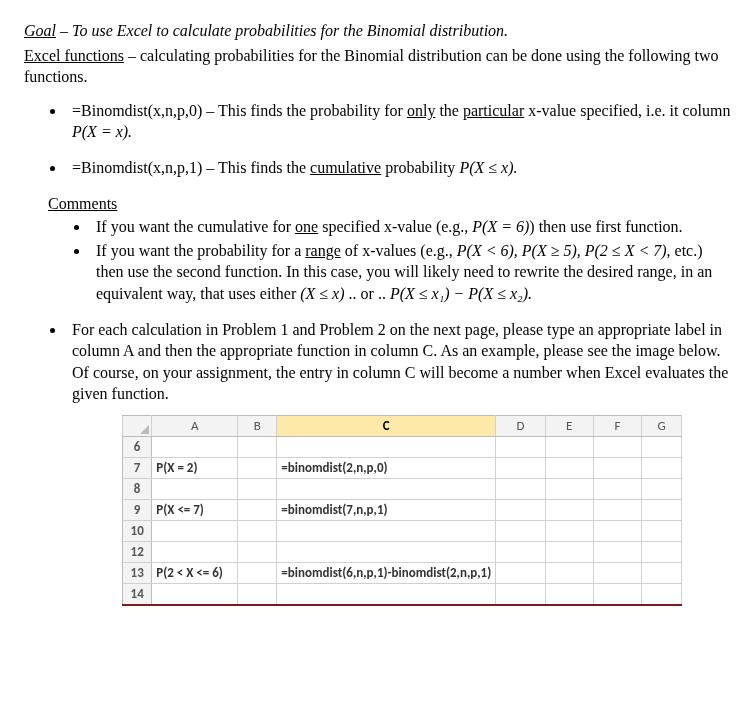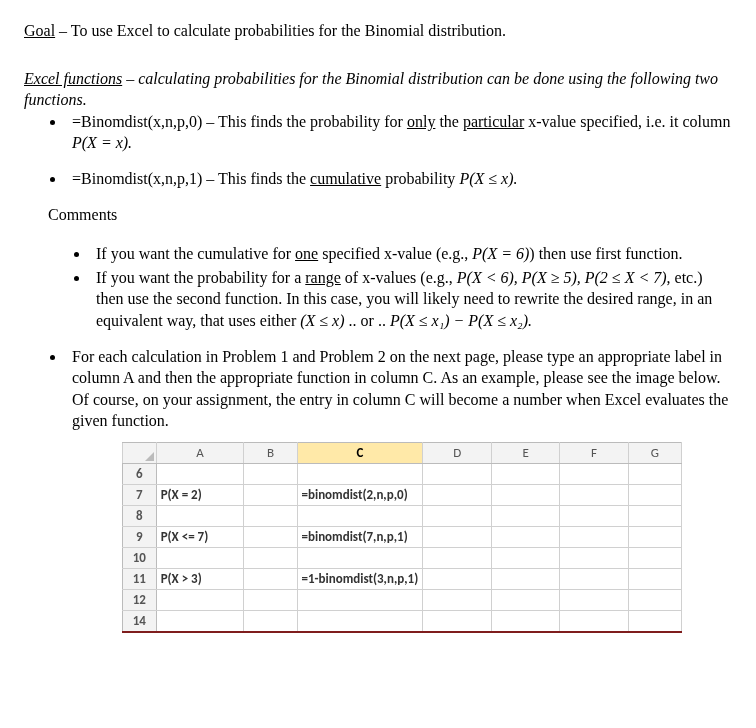--- a/index.html
+++ b/index.html
@@ -4,28 +4,28 @@
 <style>
   body {
     font-family: "Times New Roman", Times, serif;
     font-size: 16px;
     color: #000;
     margin: 20px 24px;
     line-height: 1.35;
     width: 708px;
   }
   .u { text-decoration: underline; }
-  .goal-line { margin-bottom: 26px; }
-  .para { margin-bottom: 0; font-style: italic; }
+  .goal-line { margin-bottom: 3px; font-style: italic; }
+  .para { margin-bottom: 12px; }
   ul.bullets { margin: 0 0 14px 0; padding-left: 42px; }
   ul.bullets > li { margin-bottom: 14px; padding-left: 6px; }
   ul.bullets.tight > li { margin-bottom: 2px; }
   .sub { margin-left: 24px; }
   .math { font-style: italic; text-align: right; }
-  .comments-hdr { margin: 0 0 18px 24px; }
+  .comments-hdr { margin: 0 0 2px 24px; text-decoration: underline; }
   .instr-block { margin-top: 18px; }
   .instr-list { padding-left: 24px; }
 
   
   .sheet-wrap {
     margin: 10px auto 0 auto;
     width: 560px;
     font-family: Calibri, Arial, sans-serif;
     font-size: 13px;
     color: #333;
@@ -181,34 +181,34 @@
               <th class="rowhdr">10</th>
               <td class="colA"></td>
               <td class="colB"></td>
               <td class="colC"></td>
               <td class="colD"></td>
               <td class="colE"></td>
               <td class="colF"></td>
               <td class="colG"></td>
             </tr>
             <tr>
-              <th class="rowhdr">11</th>
-              <td class="colA bold">P(X &gt; 3)</td>
-              <td class="colB"></td>
-              <td class="colC bold">=1-binomdist(3,n,p,1)</td>
-              <td class="colD"></td>
-              <td class="colE"></td>
-              <td class="colF"></td>
-              <td class="colG"></td>
-            </tr>
-            <tr>
               <th class="rowhdr">12</th>
               <td class="colA"></td>
               <td class="colB"></td>
               <td class="colC"></td>
+              <td class="colD"></td>
+              <td class="colE"></td>
+              <td class="colF"></td>
+              <td class="colG"></td>
+            </tr>
+            <tr>
+              <th class="rowhdr">13</th>
+              <td class="colA bold">P(2 &lt; X &lt;= 6)</td>
+              <td class="colB"></td>
+              <td class="colC bold">=binomdist(6,n,p,1)-binomdist(2,n,p,1)</td>
               <td class="colD"></td>
               <td class="colE"></td>
               <td class="colF"></td>
               <td class="colG"></td>
             </tr>
             <tr>
               <th class="rowhdr">14</th>
               <td class="colA"></td>
               <td class="colB"></td>
               <td class="colC"></td>

